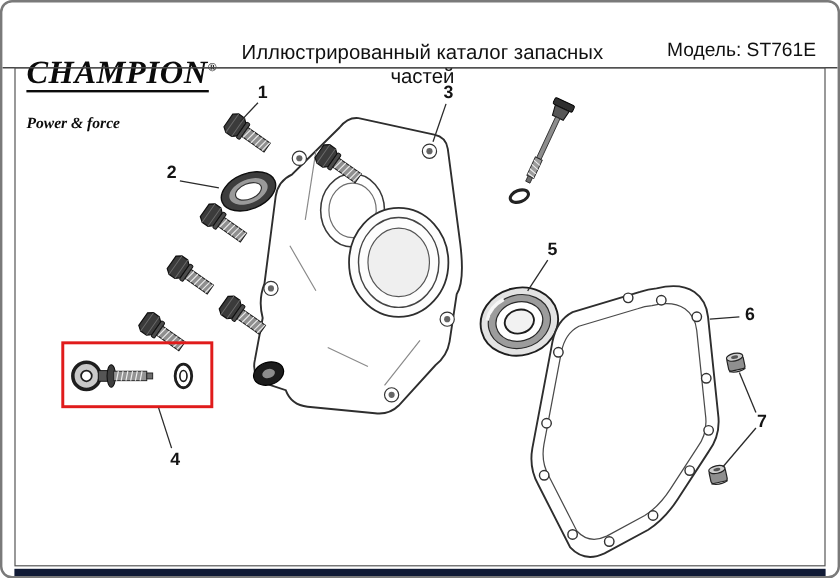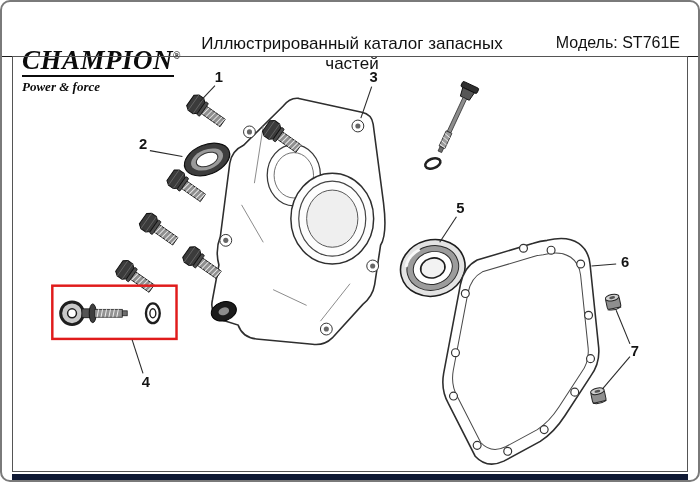--- a/index.html
+++ b/index.html
@@ -10,21 +10,21 @@
   }
   .header { position:absolute; top:0; left:0; right:0; height:54px; border-bottom:1.5px solid #1a1a1a; }
   .logo { position:absolute; left:20px; top:5px; width:152px; text-align:left;margin-top:40px; }
   .brand-name {
     font-family:"Liberation Serif", serif; font-style:italic; font-weight:bold;
     font-size:27px; line-height:1; white-space:nowrap; letter-spacing:.5px; color:#0b0b0b;
   }
   .brand-name sup { font-size:10px; font-style:normal; }
   .brand-tagline {
     font-family:"Liberation Serif", serif; font-style:italic; font-weight:bold;
-    font-size:13px; color:#0b0b0b; border-top:2.5px solid #0b0b0b; margin-top:1px; padding-top:2px;
+    font-size:13px; color:#0b0b0b; border-top:2.5px solid #0b0b0b; margin-top:1px; padding-top:18px;
   }
   .doc-title { position:absolute; left:185px; width:330px; top:32px; text-align:center; font-size:17px; }
   .model-label { position:absolute; right:18px; top:32px; font-size:16px; }
   .diagram-box { position:absolute; top:54px; left:10px; right:10px; bottom:8px; border:1px solid #555; }
   .diagram-box svg { display:block; width:100%; height:100%; }
   .footer-bar { position:absolute; left:10px; right:10px; bottom:0; height:6px; background:#101a35; }
 </style>
 </head>
 <body>
 

